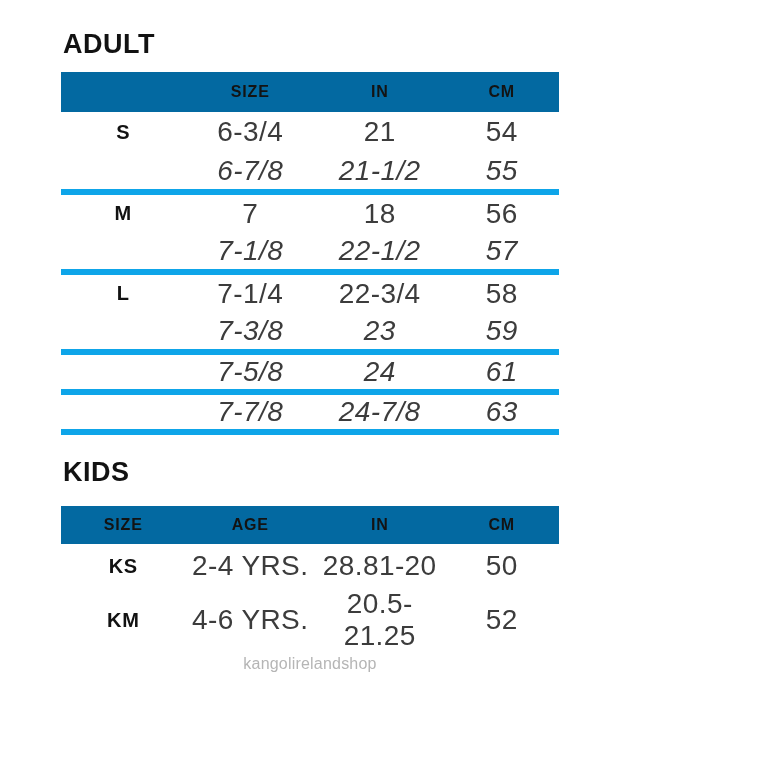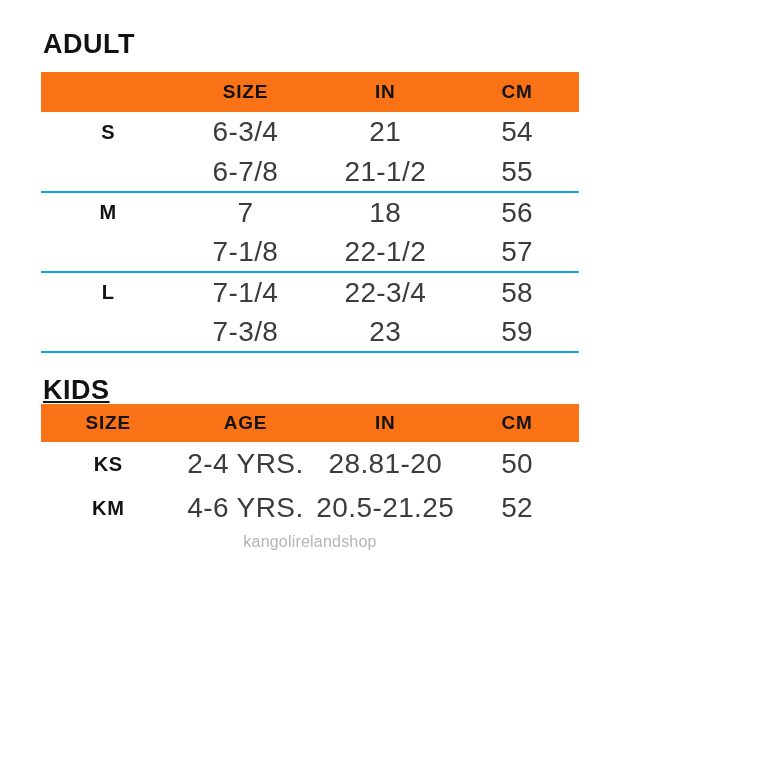--- a/index.html
+++ b/index.html
@@ -6,47 +6,47 @@
   html, body {
     width: 769px;
     height: 769px;
     background: #ffffff;
     font-family: "Liberation Sans", sans-serif;
     overflow: hidden;
   }
   .page {
     width: 620px;
     height: 769px;
-    padding: 0 41px;
+    padding: 0 61px;
     display: flex;
     flex-direction: column;
   }
   .section-title {
     font-size: 27px;
     font-weight: 700;
     color: #121212;
     letter-spacing: 0.5px;
     line-height: 1;
   }
   .adult-title { margin: 31px 0 14px 2px; }
-  .kids-title  { margin: 24px 0 0 2px; text-decoration: underline; }
+  .kids-title  { margin: 24px 0 20px 2px; }
 
   table {
     width: 100%;
     border-collapse: collapse;
     table-layout: fixed;
   }
   col.c1 { width: 25%; }
   col.c2 { width: 26%; }
   col.c3 { width: 26%; }
   col.c4 { width: 23%; }
 
   thead th {
-    background: #f97316;
-    font-size: 19px;
+    background: #0369a1;
+    font-size: 16px;
     font-weight: 700;
     color: #131313;
     letter-spacing: 0.8px;
     text-align: center;
     height: 40px;
     vertical-align: middle;
   }
   .kids-table thead th { height: 38px; }
 
   tbody th, tbody td {
@@ -60,21 +60,22 @@
   }
   .kids-table tbody th, .kids-table tbody td { height: 44px; }
 
   tbody th.row-label {
     font-size: 20px;
     font-weight: 700;
     color: #121212;
     letter-spacing: 0.6px;
   }
   tr.group-end th, tr.group-end td {
-    border-bottom: 2px solid #0ea5e9;
+    border-bottom: 6px solid #0ea5e9;
+    font-style: italic;
   }
 
   .watermark {
     margin-top: 3px;
     text-align: center;
     font-size: 16px;
     color: #b5b5b5;
     letter-spacing: 0.2px;
   }
 </style>
@@ -130,20 +131,32 @@
           <td>7-1/4</td>
           <td>22-3/4</td>
           <td>58</td>
         </tr>
         <tr class="group-end">
           <th class="row-label"></th>
           <td>7-3/8</td>
           <td>23</td>
           <td>59</td>
         </tr>
+        <tr class="group-end">
+          <th class="row-label"></th>
+          <td>7-5/8</td>
+          <td>24</td>
+          <td>61</td>
+        </tr>
+        <tr class="group-end">
+          <th class="row-label"></th>
+          <td>7-7/8</td>
+          <td>24-7/8</td>
+          <td>63</td>
+        </tr>
       </tbody>
   </table>
 
   <h1 class="section-title kids-title">KIDS</h1>
 
   <table class="kids-table">
     <colgroup>
         <col class="c1">
         <col class="c2">
         <col class="c3">

